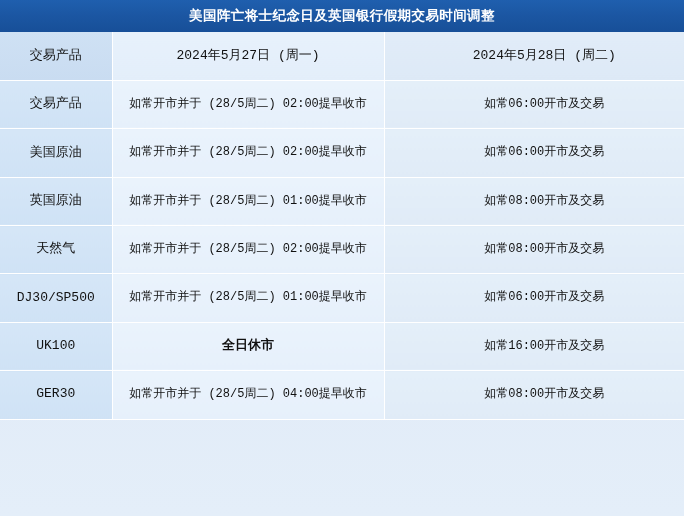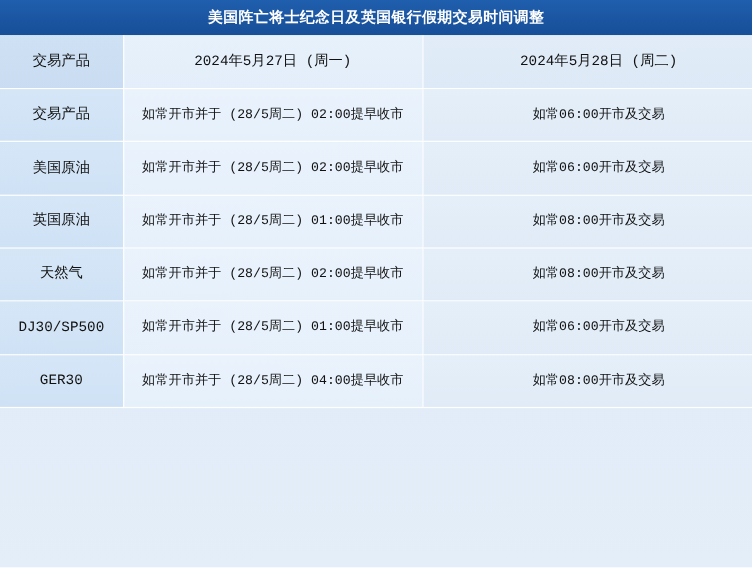--- a/index.html
+++ b/index.html
@@ -130,20 +130,25 @@
         <td class="col-right">如常08:00开市及交易</td>
       </tr>
 
       <tr>
         <td class="col-prod">DJ30/SP500</td>
         <td class="col-mid">如常开市并于 (28/5周二) 01:00提早收市</td>
         <td class="col-right">如常06:00开市及交易</td>
       </tr>
 
 
+      <tr>
+        <td class="col-prod">UK100</td>
+        <td class="col-mid closed-all">全日休市</td>
+        <td class="col-right">如常16:00开市及交易</td>
+      </tr>
 
       <tr>
         <td class="col-prod">GER30</td>
         <td class="col-mid">如常开市并于 (28/5周二) 04:00提早收市</td>
         <td class="col-right">如常08:00开市及交易</td>
       </tr>
 
     </tbody>
   </table>
 

